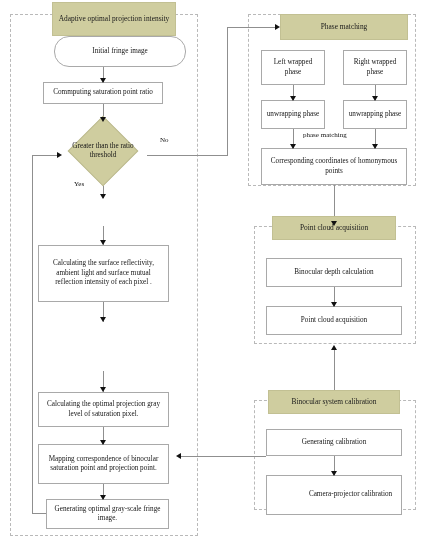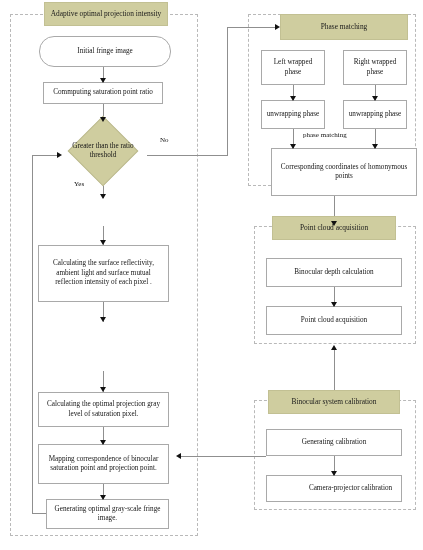--- a/index.html
+++ b/index.html
@@ -160,29 +160,29 @@
   <div class="ln lnv" style="left:334px;top:456px;height:19px;"></div>
   <div class="ar ar-d" style="left:331px;top:471px;"></div>
 
   <div class="ln lnh" style="left:180px;top:456px;width:86px;"></div>
   <div class="ar ar-l" style="left:176px;top:452.5px;"></div>
 
   <div class="elabel" style="left:160px;top:136px;">No</div>
   <div class="elabel" style="left:74px;top:180px;">Yes</div>
   <div class="elabel" style="left:303px;top:131px;">phase matching</div>
 
-  <div class="hdr" style="left:44px;top:2px;width:124px;height:24px;">Adaptive optimal projection intensity</div>
+  <div class="hdr" style="left:52px;top:2px;width:124px;height:34px;">Adaptive optimal projection intensity</div>
 
   <div class="hdr" style="left:280px;top:14px;width:128px;height:26px;">Phase matching</div>
 
   <div class="hdr" style="left:272px;top:216px;width:124px;height:24px;">Point cloud acquisition</div>
 
   <div class="hdr" style="left:268px;top:390px;width:132px;height:24px;">Binocular system calibration</div>
 
-  <div class="node" style="left:39px;top:36px;width:132px;height:31px;border-radius:15px;">Initial fringe image</div>
+  <div class="node" style="left:54px;top:36px;width:132px;height:31px;border-radius:15px;">Initial fringe image</div>
 
   <div class="node" style="left:43px;top:82px;width:120px;height:22px;">Commputing saturation point ratio</div>
 
   <div class="diamond" style="left:67px;top:126px;width:72px;height:50px;">
     <div class="shape" style="left:11px;top:0px;width:50px;height:50px;"></div>
     <div class="txt">Greater than the ratio threshold</div>
   </div>
 
 
   <div class="node" style="left:38px;top:245px;width:131px;height:57px;">Calculating the surface reflectivity, ambient light and surface mutual reflection intensity of each pixel .</div>
@@ -195,23 +195,23 @@
   <div class="node" style="left:46px;top:499px;width:123px;height:30px;">Generating optimal gray-scale fringe image.</div>
 
   <div class="node" style="left:261px;top:50px;width:64px;height:35px;">Left wrapped phase</div>
 
   <div class="node" style="left:343px;top:50px;width:64px;height:35px;">Right wrapped phase</div>
 
   <div class="node" style="left:261px;top:100px;width:64px;height:29px;">unwrapping phase</div>
 
   <div class="node" style="left:343px;top:100px;width:64px;height:29px;">unwrapping phase</div>
 
-  <div class="node" style="left:271px;top:148px;width:146px;height:48px;">Corresponding coordinates of homonymous points</div>
+  <div class="node" style="left:261px;top:148px;width:146px;height:37px;">Corresponding coordinates of homonymous points</div>
 
   <div class="node" style="left:266px;top:258px;width:136px;height:29px;">Binocular depth calculation</div>
 
   <div class="node" style="left:266px;top:306px;width:136px;height:29px;">Point cloud acquisition</div>
 
   <div class="node" style="left:266px;top:429px;width:136px;height:27px;">Generating calibration</div>
 
-  <div class="node" style="left:266px;top:475px;width:136px;height:27px;padding-left:36px;">Camera-projector calibration</div>
+  <div class="node" style="left:266px;top:475px;width:136px;height:40px;padding-left:36px;">Camera-projector calibration</div>
 
 </div>
 
 </body></html>

